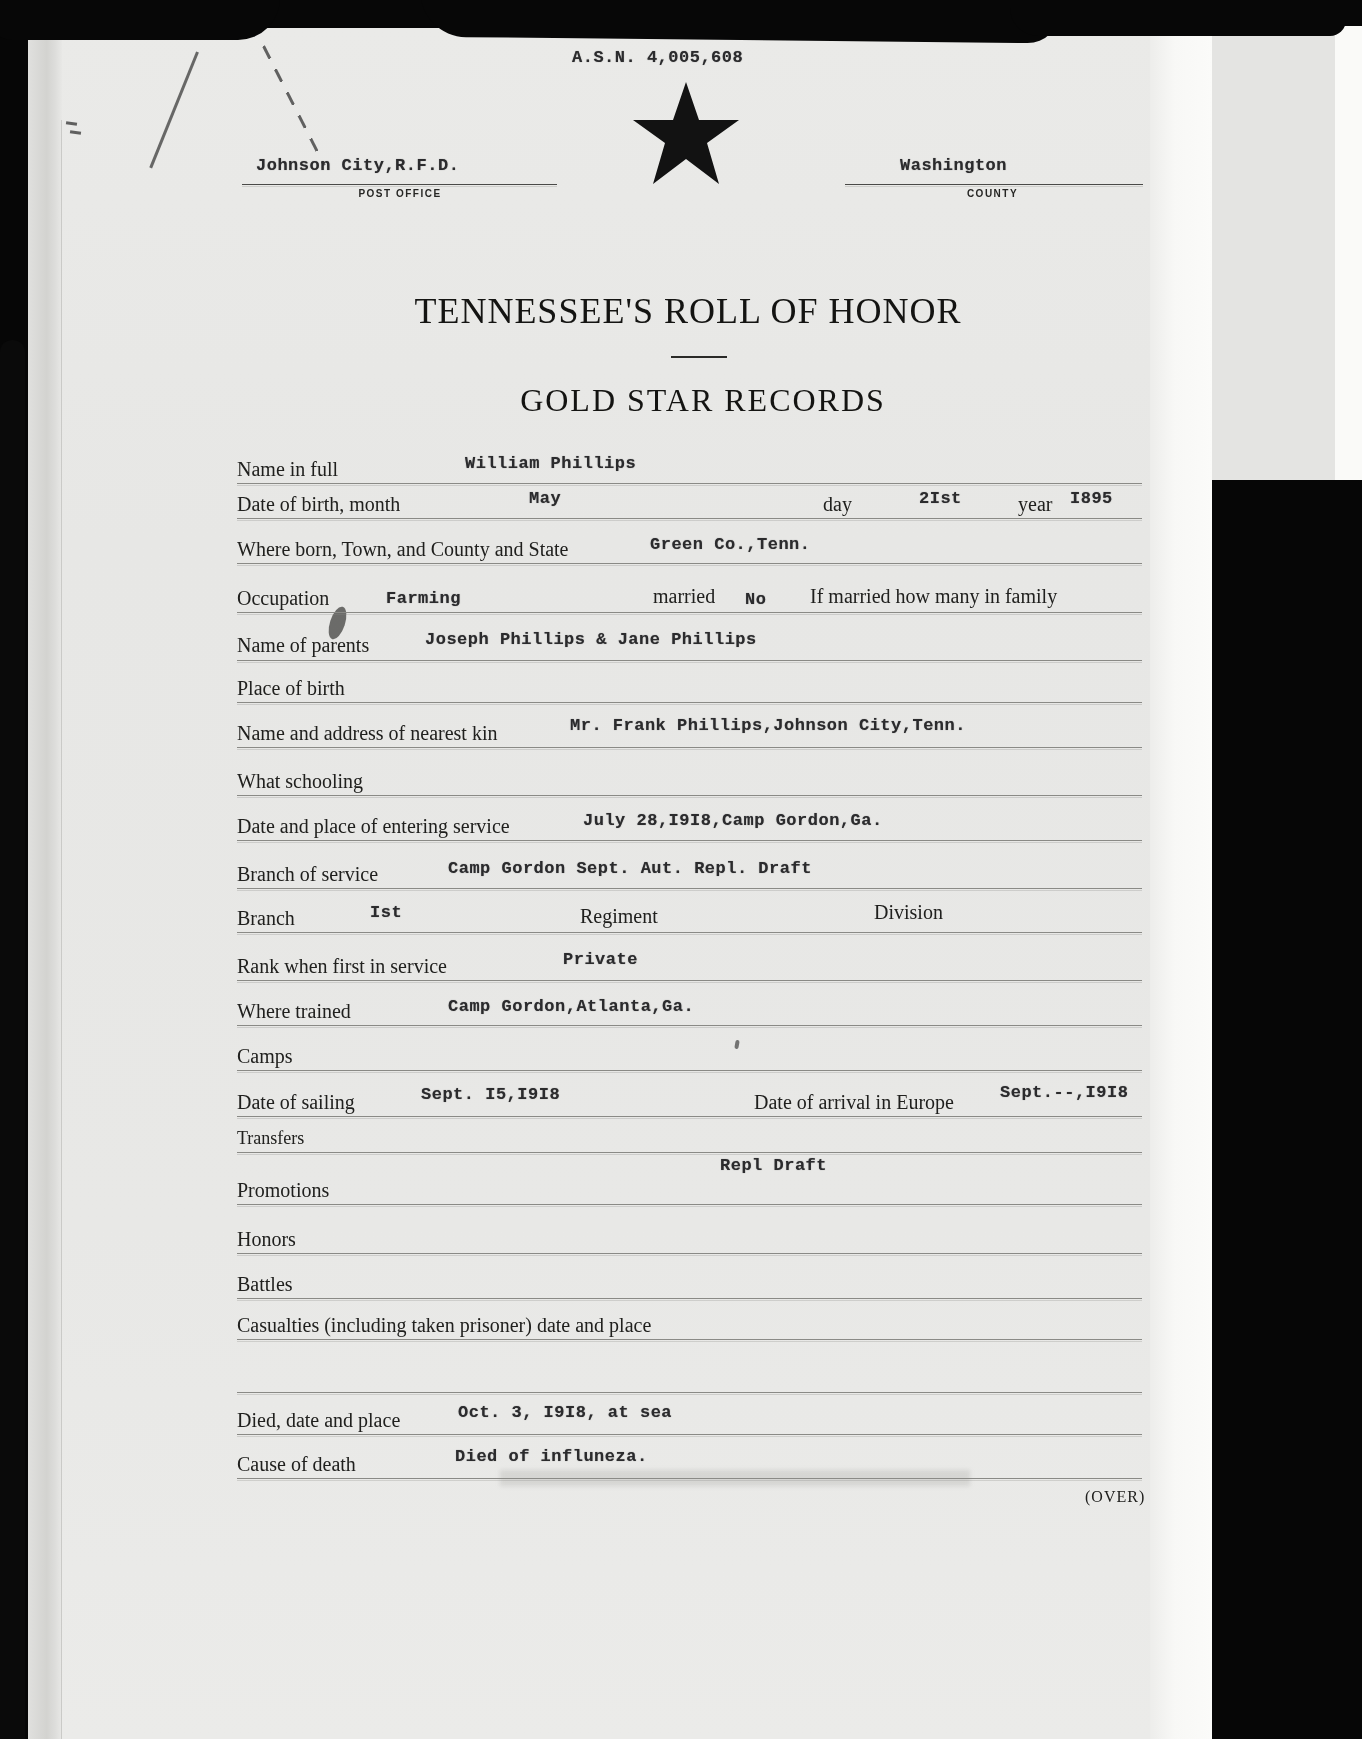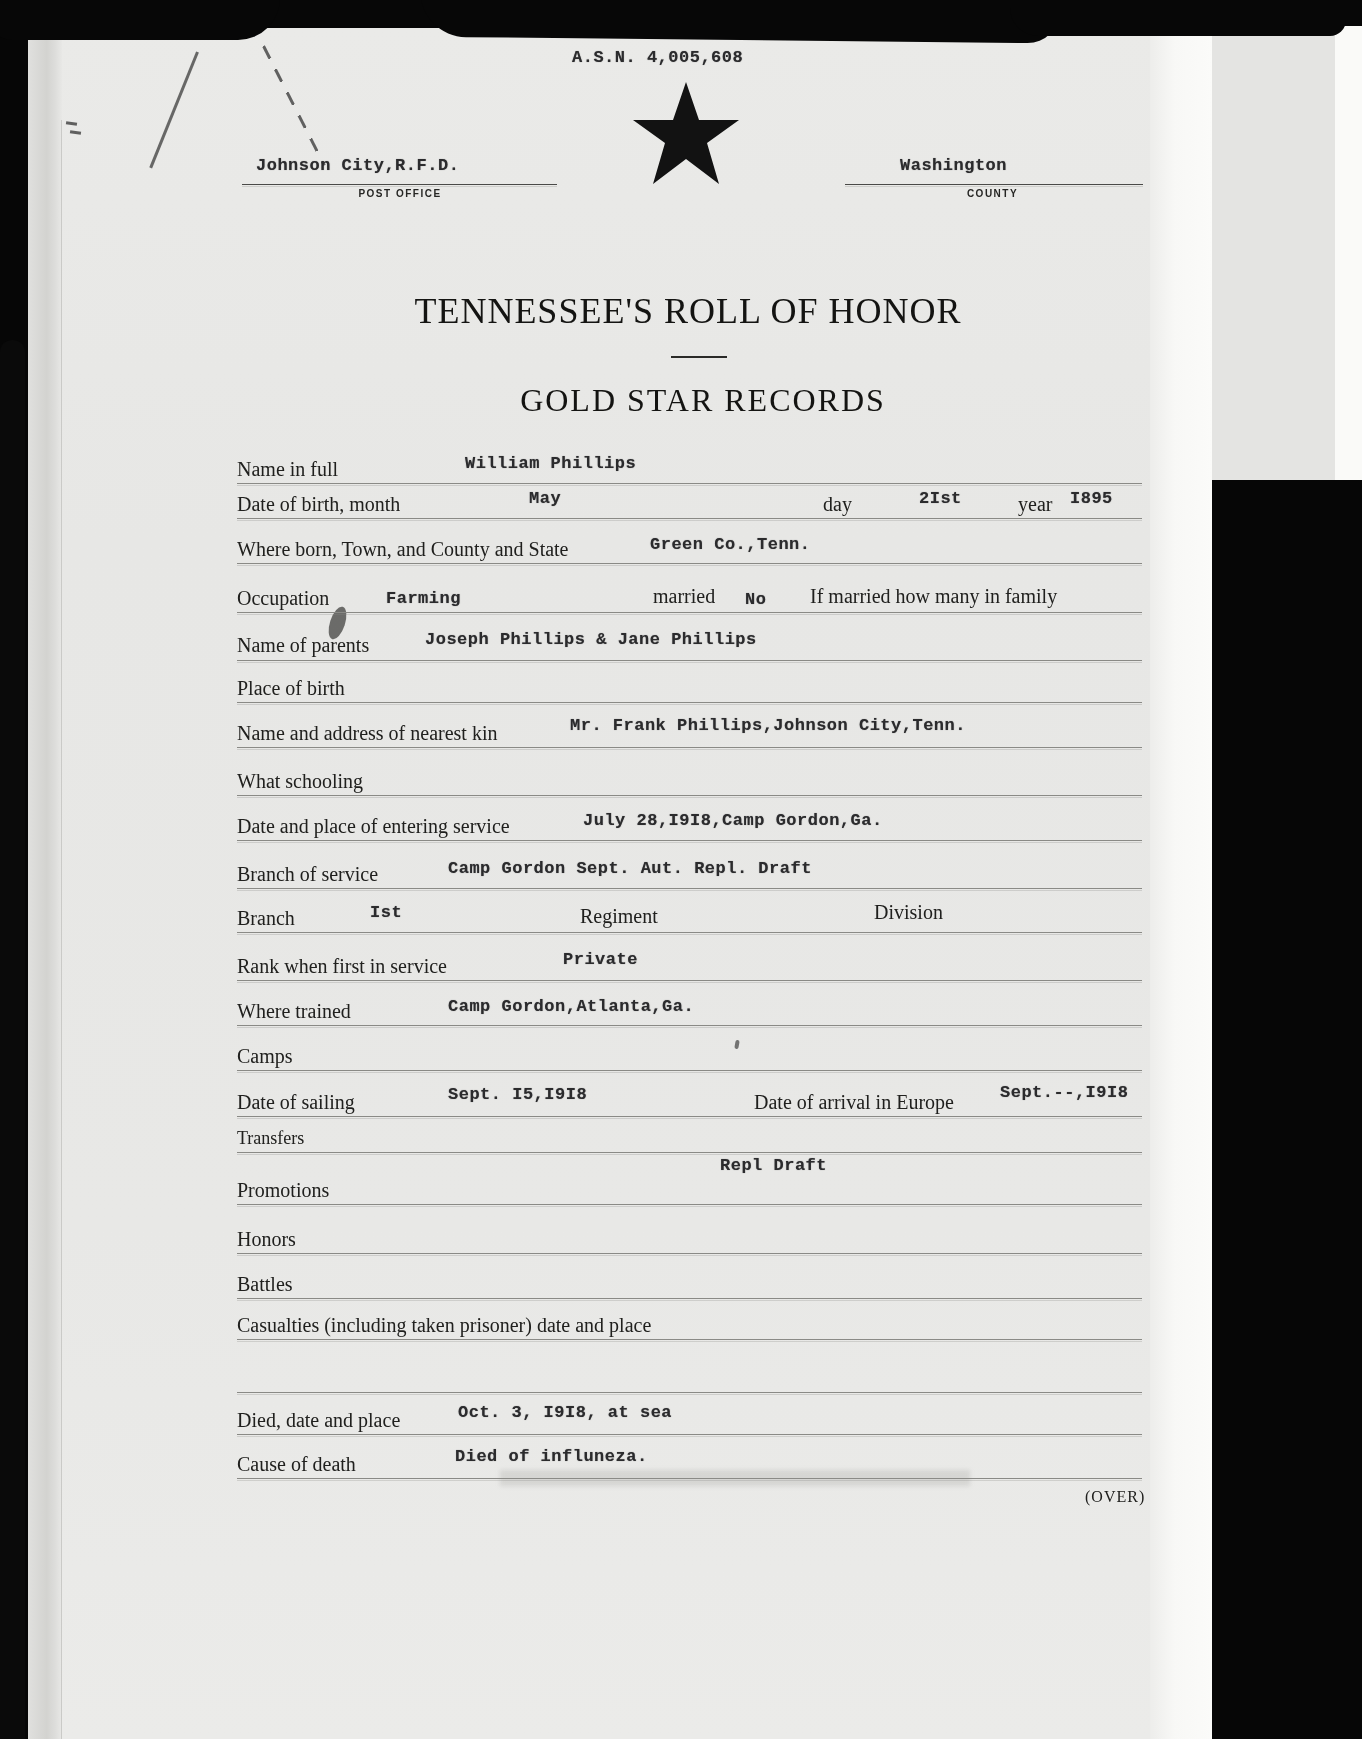--- a/index.html
+++ b/index.html
@@ -137,21 +137,21 @@
   <div class="rule" style="left:237px;top:980px;width:905px;"></div>
 
   <span class="lbl" style="left:237px;top:1000px;">Where trained</span>
   <span class="typed" style="left:448px;top:997px;">Camp Gordon,Atlanta,Ga.</span>
   <div class="rule" style="left:237px;top:1025px;width:905px;"></div>
 
   <span class="lbl" style="left:237px;top:1045px;">Camps</span>
   <div class="rule" style="left:237px;top:1070px;width:905px;"></div>
 
   <span class="lbl" style="left:237px;top:1091px;">Date of sailing</span>
-  <span class="typed" style="left:448px;top:1085px;">Sept. I5,I9I8</span>
+  <span class="typed" style="left:421px;top:1085px;">Sept. I5,I9I8</span>
   <span class="lbl" style="left:754px;top:1091px;">Date of arrival in Europe</span>
   <span class="typed" style="left:1000px;top:1083px;">Sept.--,I9I8</span>
   <div class="rule" style="left:237px;top:1116px;width:905px;"></div>
 
   <span class="lbl" style="left:237px;top:1128px;font-size:18px;">Transfers</span>
   <div class="rule" style="left:237px;top:1152px;width:905px;"></div>
   <span class="typed" style="left:720px;top:1156px;">Repl Draft</span>
 
   <span class="lbl" style="left:237px;top:1179px;">Promotions</span>
   <div class="rule" style="left:237px;top:1204px;width:905px;"></div>

